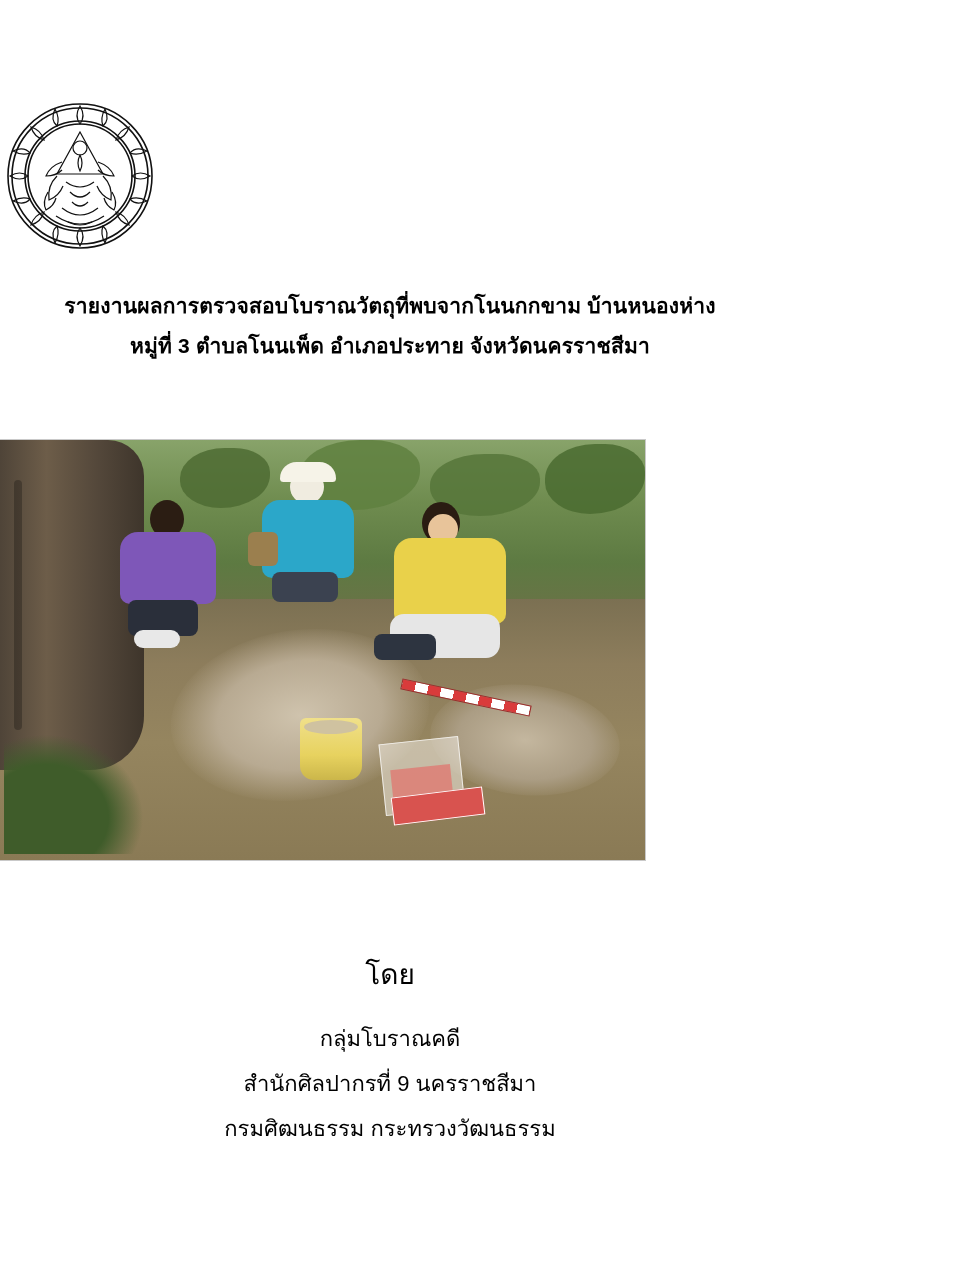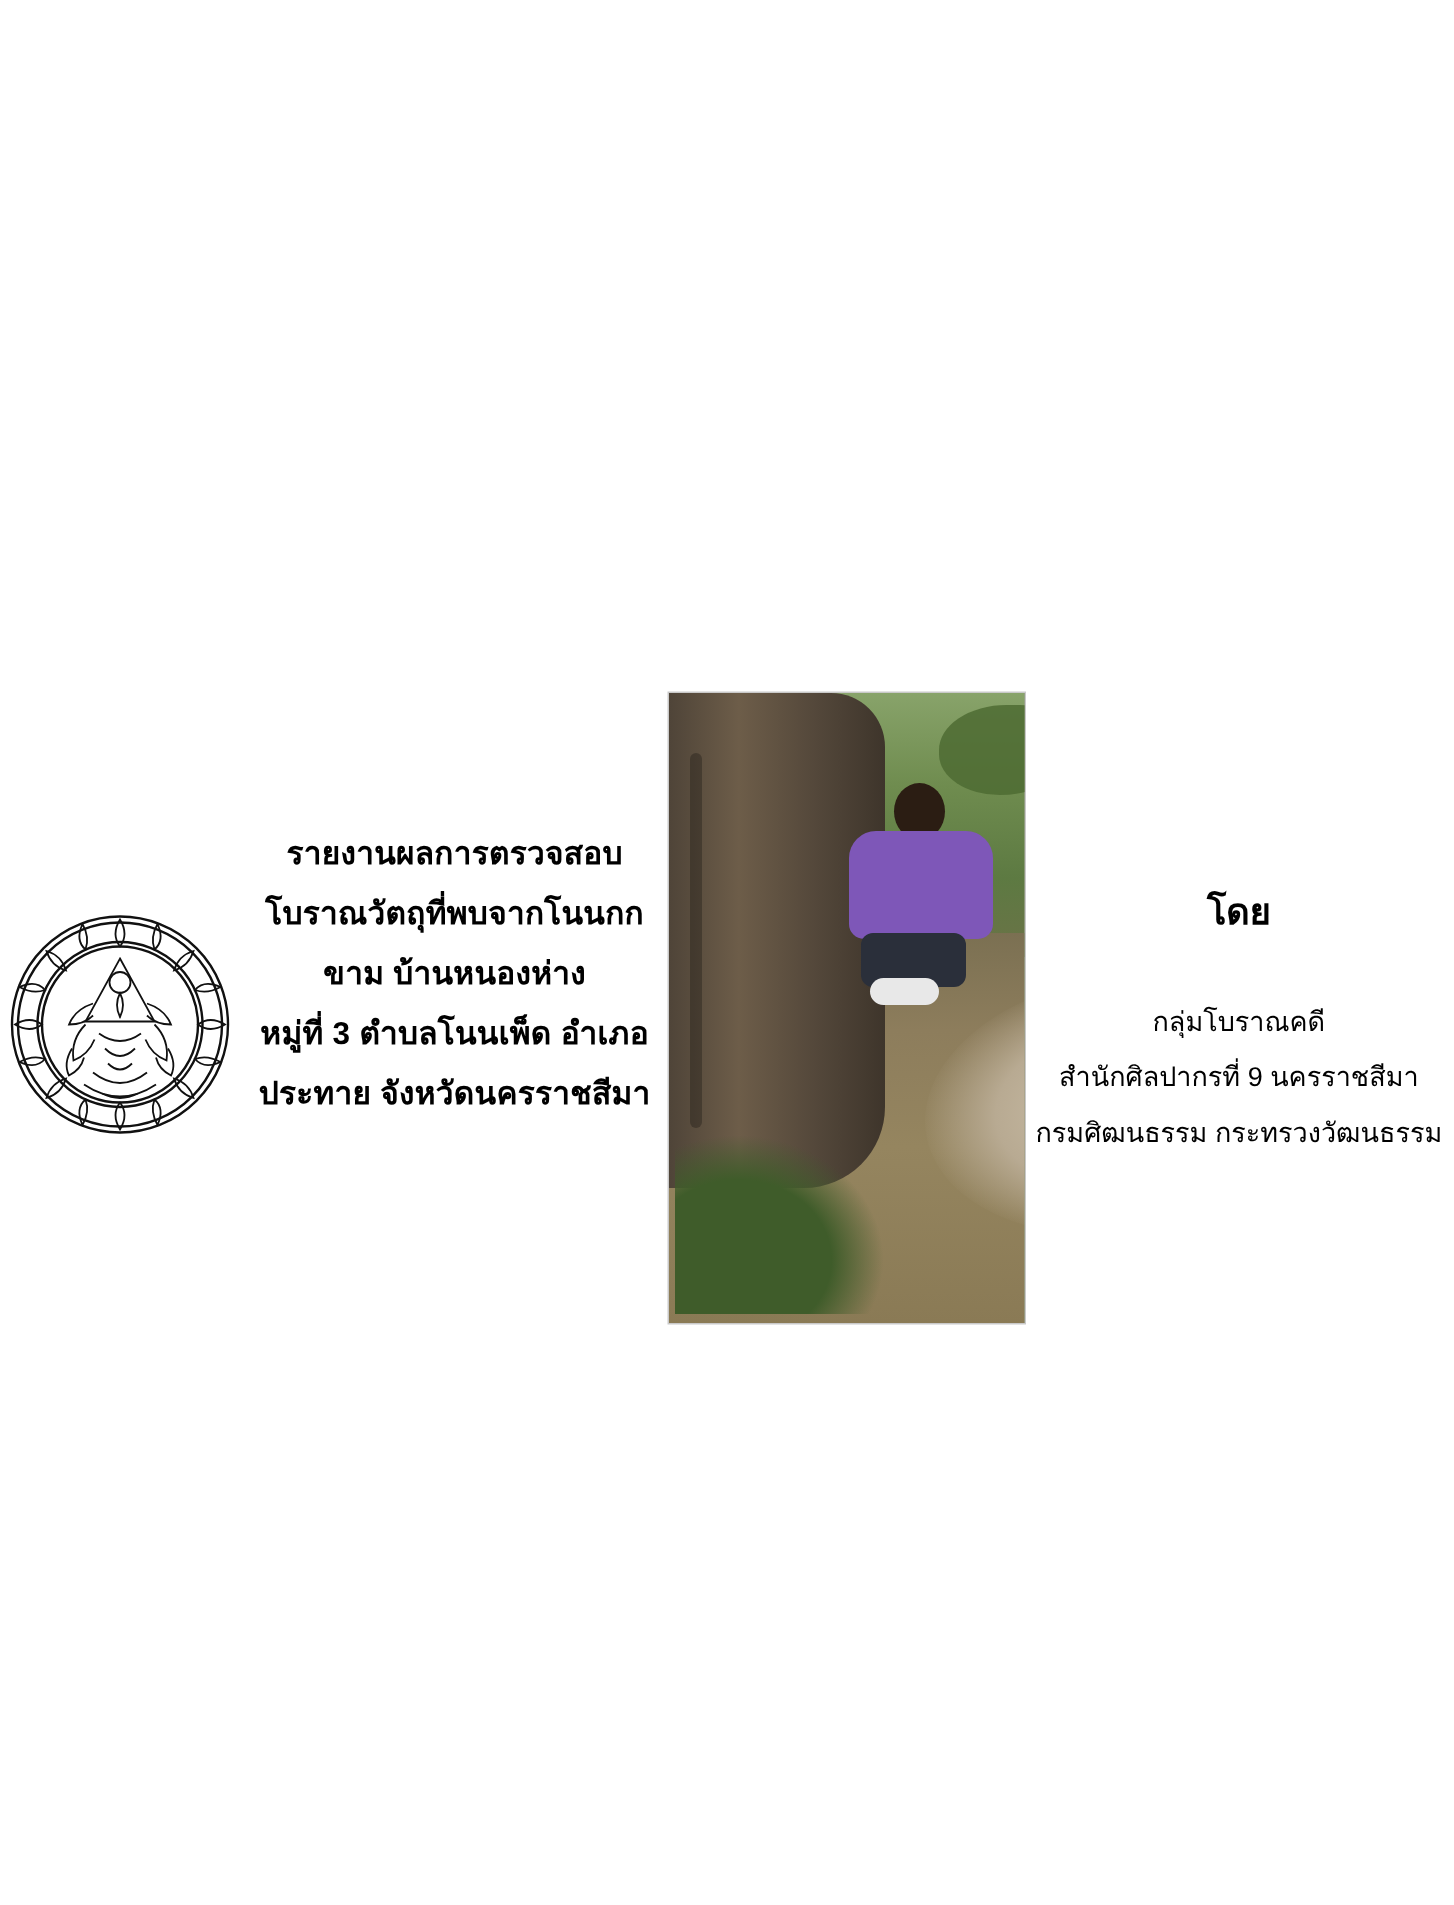--- a/index.html
+++ b/index.html
@@ -13,21 +13,21 @@
     font-family: "Liberation Sans", "DejaVu Sans", sans-serif;
     color: #000000;
     position: relative;
     overflow: hidden;
   }
   .page {
     width: 969px;
     height: 1270px;
     position: relative;
     display: flex;
-    align-items: center;
+    flex-direction: column;
   }
 
   
   .emblem-wrap {
     margin-top: 96px;
     width: 160px;
     height: 160px;
     display: flex;
     align-items: center;
     justify-content: center;
@@ -132,26 +132,26 @@
     background: #d8534f; transform: rotate(-7deg); border: 1px solid #fff;
   }
 
   
   .byline {
     margin-top: 92px;
     width: 780px;
     text-align: center;
   }
   .byline .by-label {
-    font-size: 24px;
-    font-weight: bold;
-    margin-bottom: 36px;
+    font-size: 28px;
+    font-weight: normal;
+    margin-bottom: 20px;
   }
   .byline .by-line {
-    font-size: 18px;
+    font-size: 22px;
     line-height: 2.05;
   }
 </style>
 </head>
 <body>
 
 <div class="page">
 
   <div class="emblem-wrap">
     <svg width="160" height="160" viewBox="0 0 160 160">

